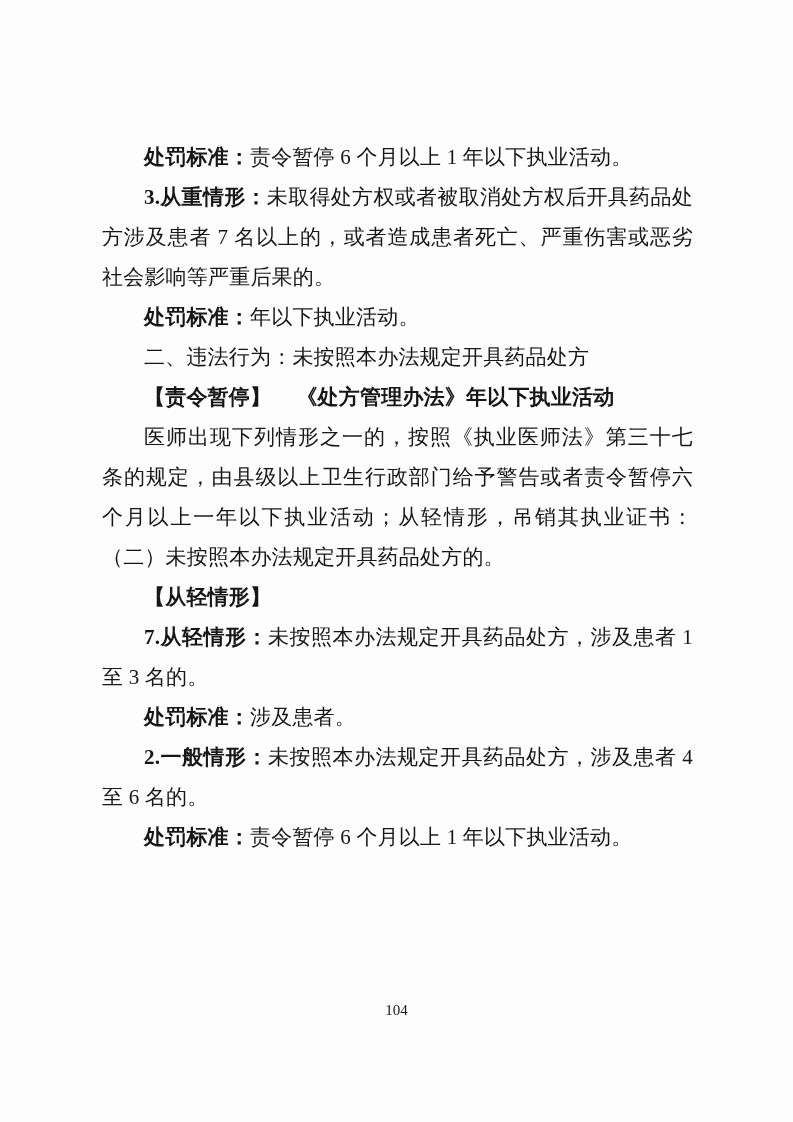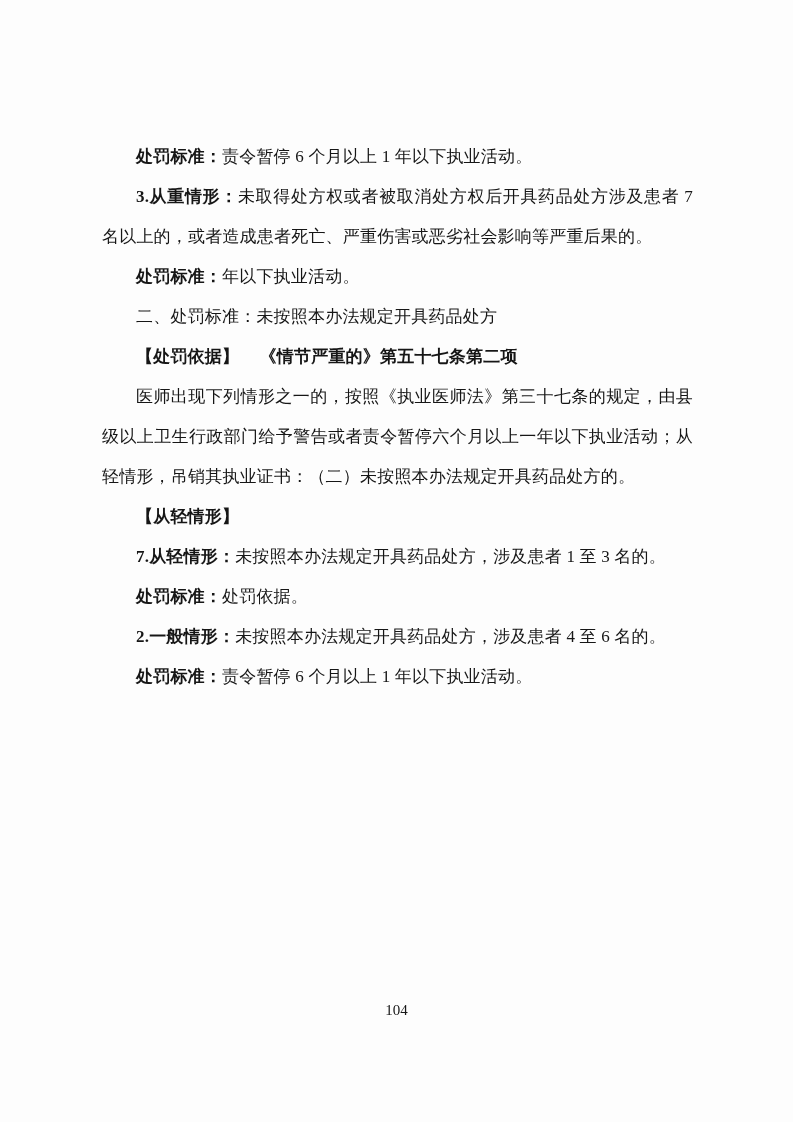--- a/index.html
+++ b/index.html
@@ -14,21 +14,21 @@
     background: #fdfdfd;
     overflow: hidden;
     font-family: "Liberation Serif", "DejaVu Serif", serif;
     color: #161616;
   }
   .doc-body {
     position: absolute;
     left: 102px;
     top: 137px;
     width: 591px;
-    font-size: 17px;
+    font-size: 21px;
     line-height: 40px;
     text-align: justify;
     letter-spacing: 0.2px;
   }
   .doc-body p {
     margin: 0;
     padding: 0;
     text-indent: 2em;
   }
   .para-label {
@@ -56,31 +56,31 @@
 
 <div class="page">
 
   <div class="doc-body">
   <p><span class="para-label">处罚标准：</span><span class="para-text">责令暂停 6 个月以上 1 年以下执业活动。</span></p>
 
   <p><span class="para-label">3.从重情形：</span><span class="para-text">未取得处方权或者被取消处方权后开具药品处方涉及患者 7 名以上的，或者造成患者死亡、严重伤害或恶劣社会影响等严重后果的。</span></p>
 
   <p><span class="para-label">处罚标准：</span><span class="para-text">年以下执业活动。</span></p>
 
-  <p><span class="para-label"></span><span class="para-text">二、处罚标准：未按照本办法规定开具药品处方</span></p>
+  <p><span class="para-label"></span><span class="para-text">二、违法行为：未按照本办法规定开具药品处方</span></p>
 
-  <p class="bold-all"><span class="para-label">【处罚依据】</span><span class="para-text gapped">《情节严重的》第五十七条第二项</span></p>
+  <p class="bold-all"><span class="para-label">【责令暂停】</span><span class="para-text gapped">《处方管理办法》年以下执业活动</span></p>
 
   <p><span class="para-label"></span><span class="para-text">医师出现下列情形之一的，按照《执业医师法》第三十七条的规定，由县级以上卫生行政部门给予警告或者责令暂停六个月以上一年以下执业活动；从轻情形，吊销其执业证书：（二）未按照本办法规定开具药品处方的。</span></p>
 
   <p class="bold-all"><span class="para-label">【从轻情形】</span><span class="para-text"></span></p>
 
   <p><span class="para-label">7.从轻情形：</span><span class="para-text">未按照本办法规定开具药品处方，涉及患者 1 至 3 名的。</span></p>
 
-  <p><span class="para-label">处罚标准：</span><span class="para-text">处罚依据。</span></p>
+  <p><span class="para-label">处罚标准：</span><span class="para-text">涉及患者。</span></p>
 
   <p><span class="para-label">2.一般情形：</span><span class="para-text">未按照本办法规定开具药品处方，涉及患者 4 至 6 名的。</span></p>
 
   <p><span class="para-label">处罚标准：</span><span class="para-text">责令暂停 6 个月以上 1 年以下执业活动。</span></p>
 
 </div>
 
   <div class="footer">
     <span>104</span>
   </div>

